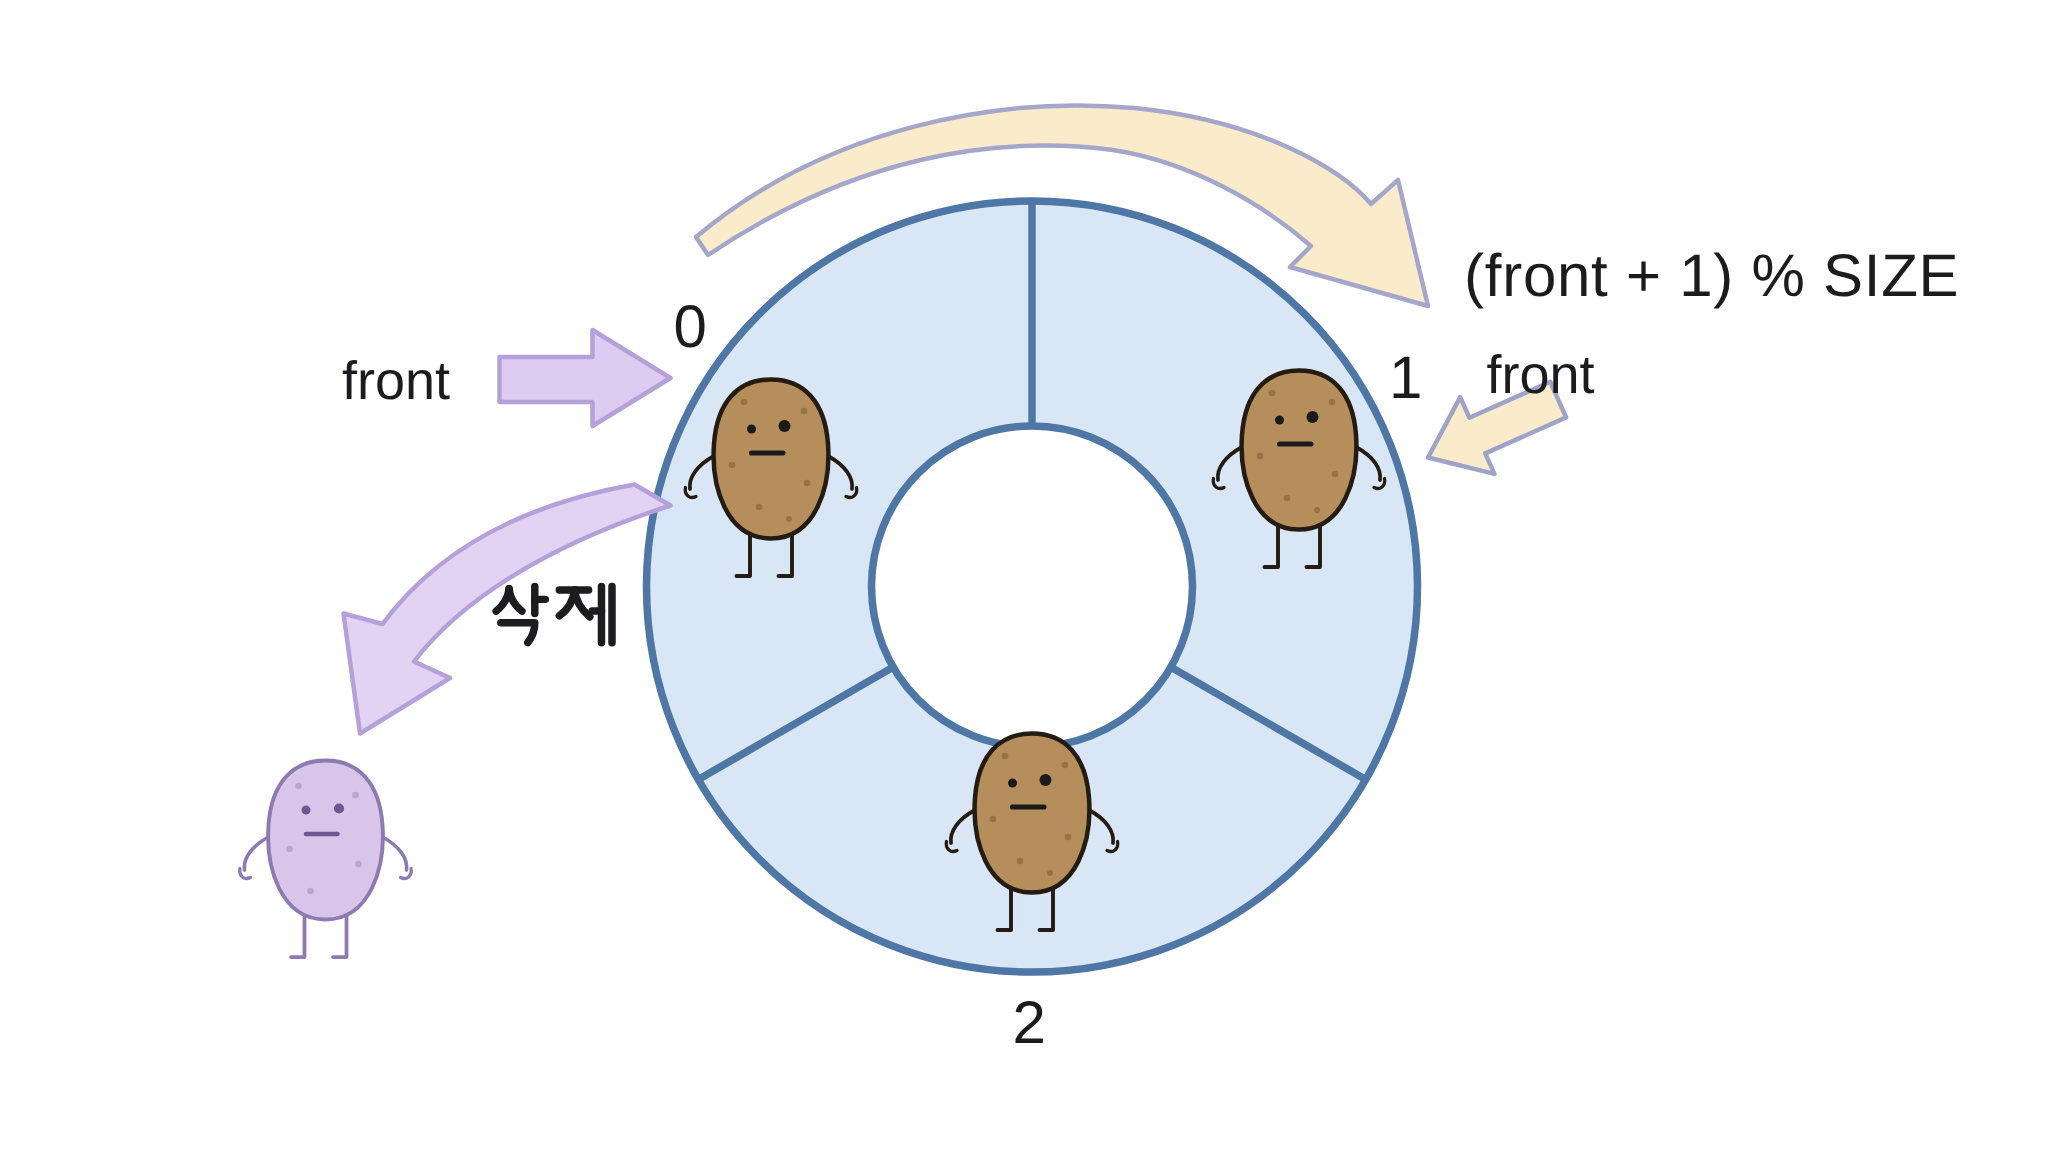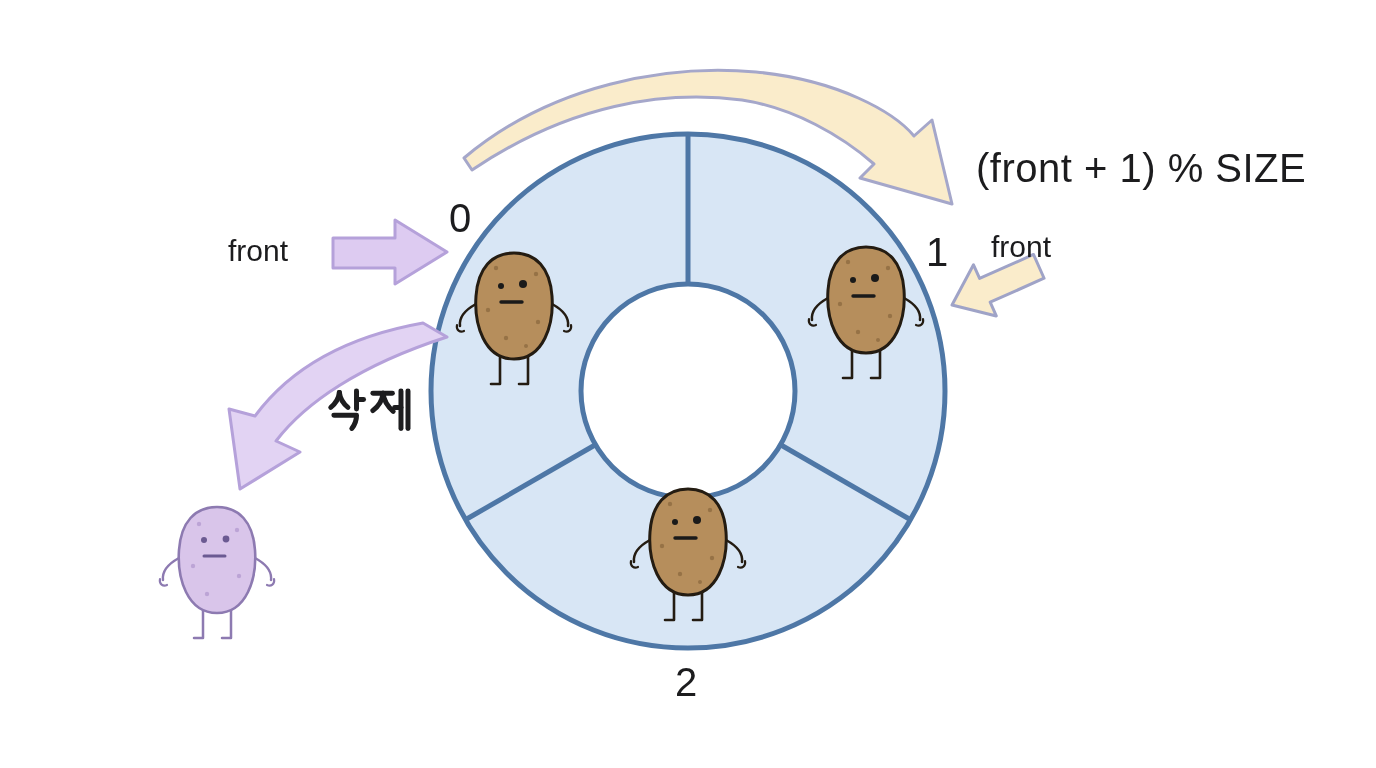--- a/index.html
+++ b/index.html
@@ -24,22 +24,22 @@
     height: 768px;
   }
   .lbl {
     position: absolute;
     line-height: 1;
     white-space: nowrap;
     color: #1c1c1e;
     font-weight: 500;
   }
   .lbl.index { font-size: 40px; font-weight: 500; }
-  .lbl.word  { font-size: 30px; font-weight: 500; }
-  .lbl.formula { font-size: 40px; font-weight: 500; letter-spacing: 0.5px; }
+  .lbl.word  { font-size: 36px; font-weight: 500; }
+  .lbl.formula { font-size: 40px; font-weight: 500; letter-spacing: 0.5px; margin-top: 16px; }
 </style>
 </head>
 <body>
 
 <div class="stage">
 
   <svg class="diagram" viewBox="0 0 1376 768">
     <defs>
 
       <g id="potato-brown">

